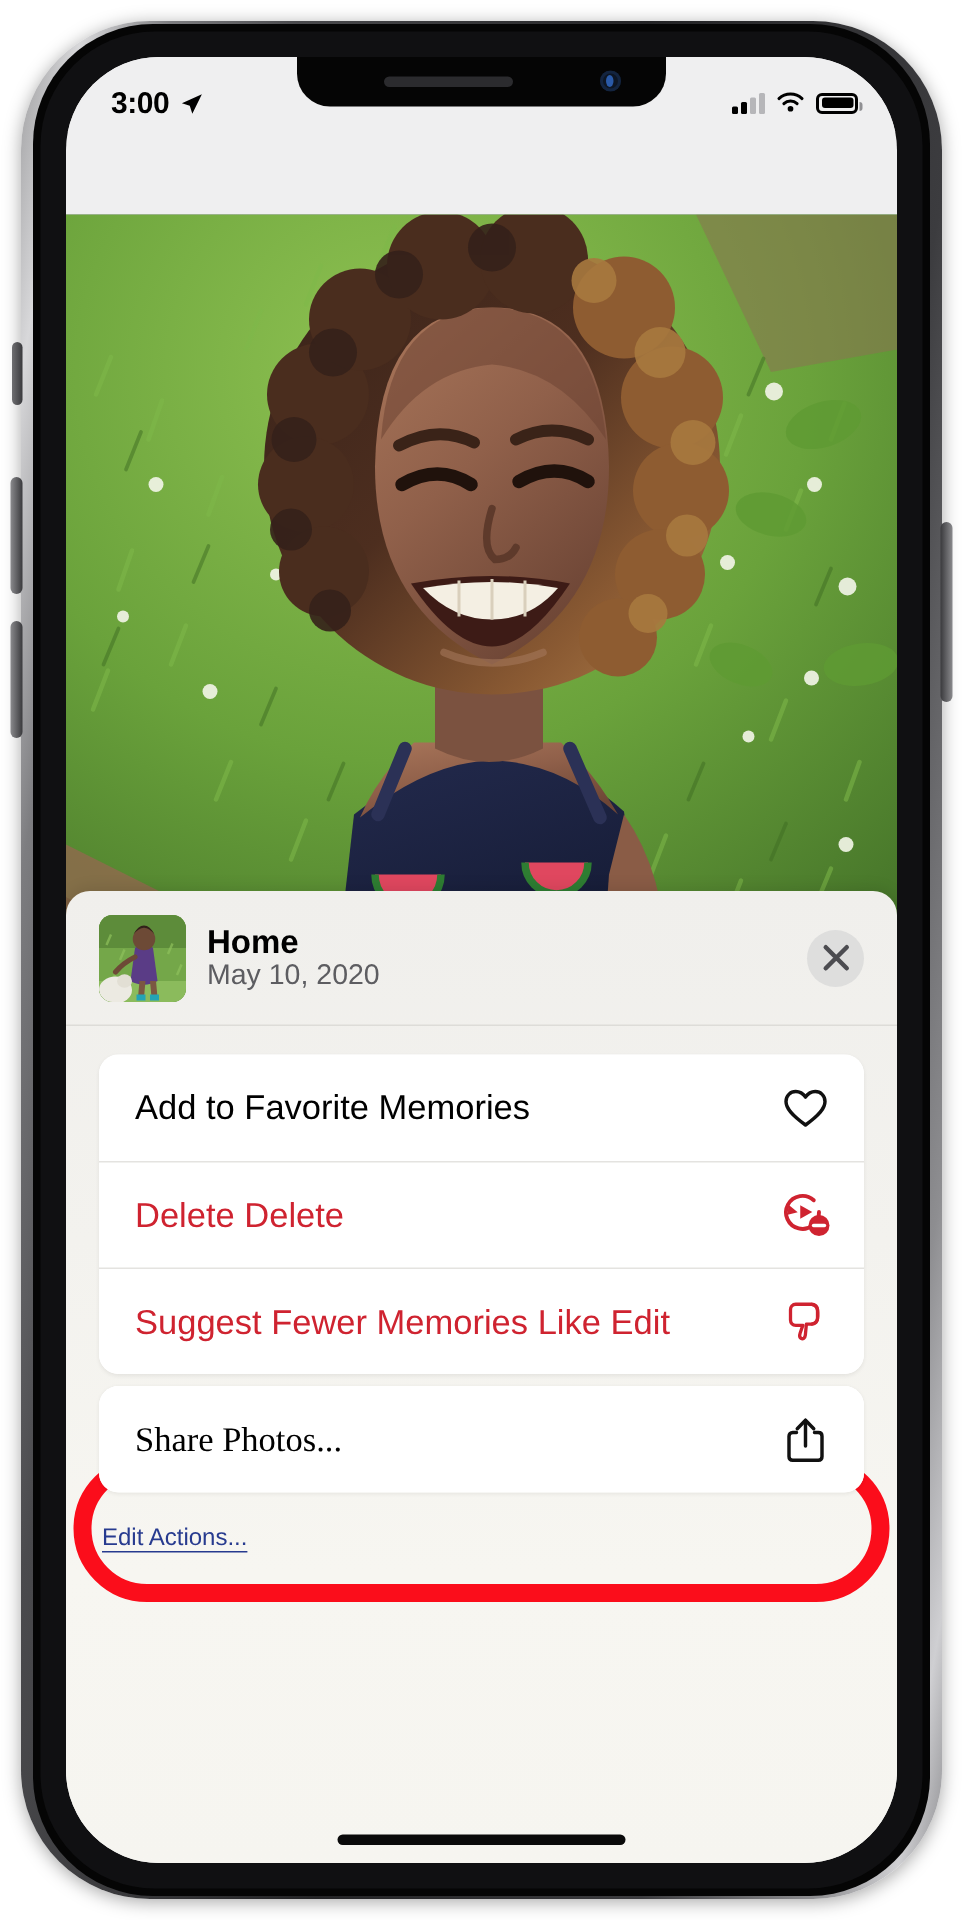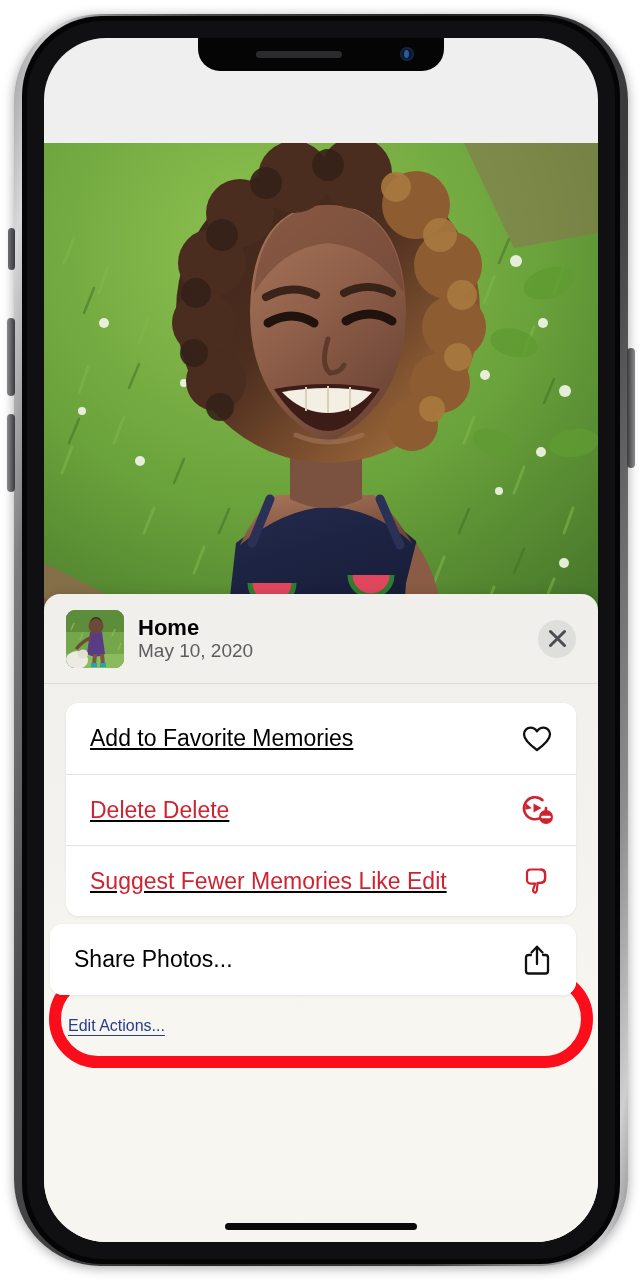--- a/index.html
+++ b/index.html
@@ -325,21 +325,20 @@
     flex: 0 0 auto;
   }
 
   
   .actions {
     margin: 19px 22px 0 22px;
     background: #ffffff;
     border-radius: 13px;
     overflow: hidden;
     box-shadow: 0 1px 3px rgba(0,0,0,0.07);
-    text-decoration: underline;
   }
   .action-row {
     height: 71px;
     display: flex;
     align-items: center;
     justify-content: space-between;
     padding: 0 21px 0 24px;
     box-sizing: border-box;
     background: #ffffff;
   }
@@ -355,27 +354,28 @@
     display: flex;
     align-items: center;
     justify-content: center;
     width: 36px;
     height: 36px;
     flex: 0 0 auto;
   }
 
   
   .actions-last {
-    margin: 8px 22px 0 6px;
+    margin: 8px 22px 0 22px;
     background: #ffffff;
     border-radius: 13px;
     overflow: hidden;
     position: relative;
     z-index: 2;
     box-shadow: 0 1px 3px rgba(0,0,0,0.07);
+    font-family: Liberation Serif, serif;
   }
 
   
   .highlight-oval {
     position: absolute;
     left: 5px;
     top: 376px;
     width: 544px;
     height: 98px;
     border: 12px solid #fb0d1b;
@@ -422,20 +422,44 @@
   <div class="btn-voldn"></div>
   <div class="btn-power"></div>
 
   <div class="screen">
 
     <div class="notch">
       <div class="notch-speaker"></div>
       <div class="notch-camera"></div>
     </div>
 
+    <div class="statusbar">
+      <div class="sb-left">
+        <span>3:00</span>
+        <svg class="loc-arrow" width="17" height="17" viewBox="0 0 24 24">
+          <path d="M22 2.5 L3.2 11.1 L10.6 13.4 L13.0 20.9 Z" fill="#000"></path>
+        </svg>
+      </div>
+      <div class="sb-right">
+        <div class="bars">
+          <div class="bar b1"></div>
+          <div class="bar b2"></div>
+          <div class="bar b3 dim"></div>
+          <div class="bar b4 dim"></div>
+        </div>
+        <svg width="20" height="15" viewBox="0 0 20 15">
+          <path d="M10 13.4 a1.9 1.9 0 1 0 0-3.8 a1.9 1.9 0 0 0 0 3.8z" fill="#000"></path>
+          <path d="M5.6 8.1 a6.4 6.4 0 0 1 8.8 0" stroke="#000" stroke-width="2" fill="none" stroke-linecap="round"></path>
+          <path d="M2.3 4.7 a11.2 11.2 0 0 1 15.4 0" stroke="#000" stroke-width="2" fill="none" stroke-linecap="round"></path>
+        </svg>
+        <div class="battery">
+          <div class="battery-fill" style="width:21px;"></div>
+        </div>
+      </div>
+    </div>
 
 
     <div class="photo">
       <svg viewBox="0 0 554 525" preserveAspectRatio="xMidYMid slice">
         <defs>
           <radialGradient id="gsun" cx="40%" cy="20%" r="90%">
             <stop offset="0%" stop-color="#8fc252"></stop>
             <stop offset="55%" stop-color="#6aa23b"></stop>
             <stop offset="100%" stop-color="#47762a"></stop>
           </radialGradient>

